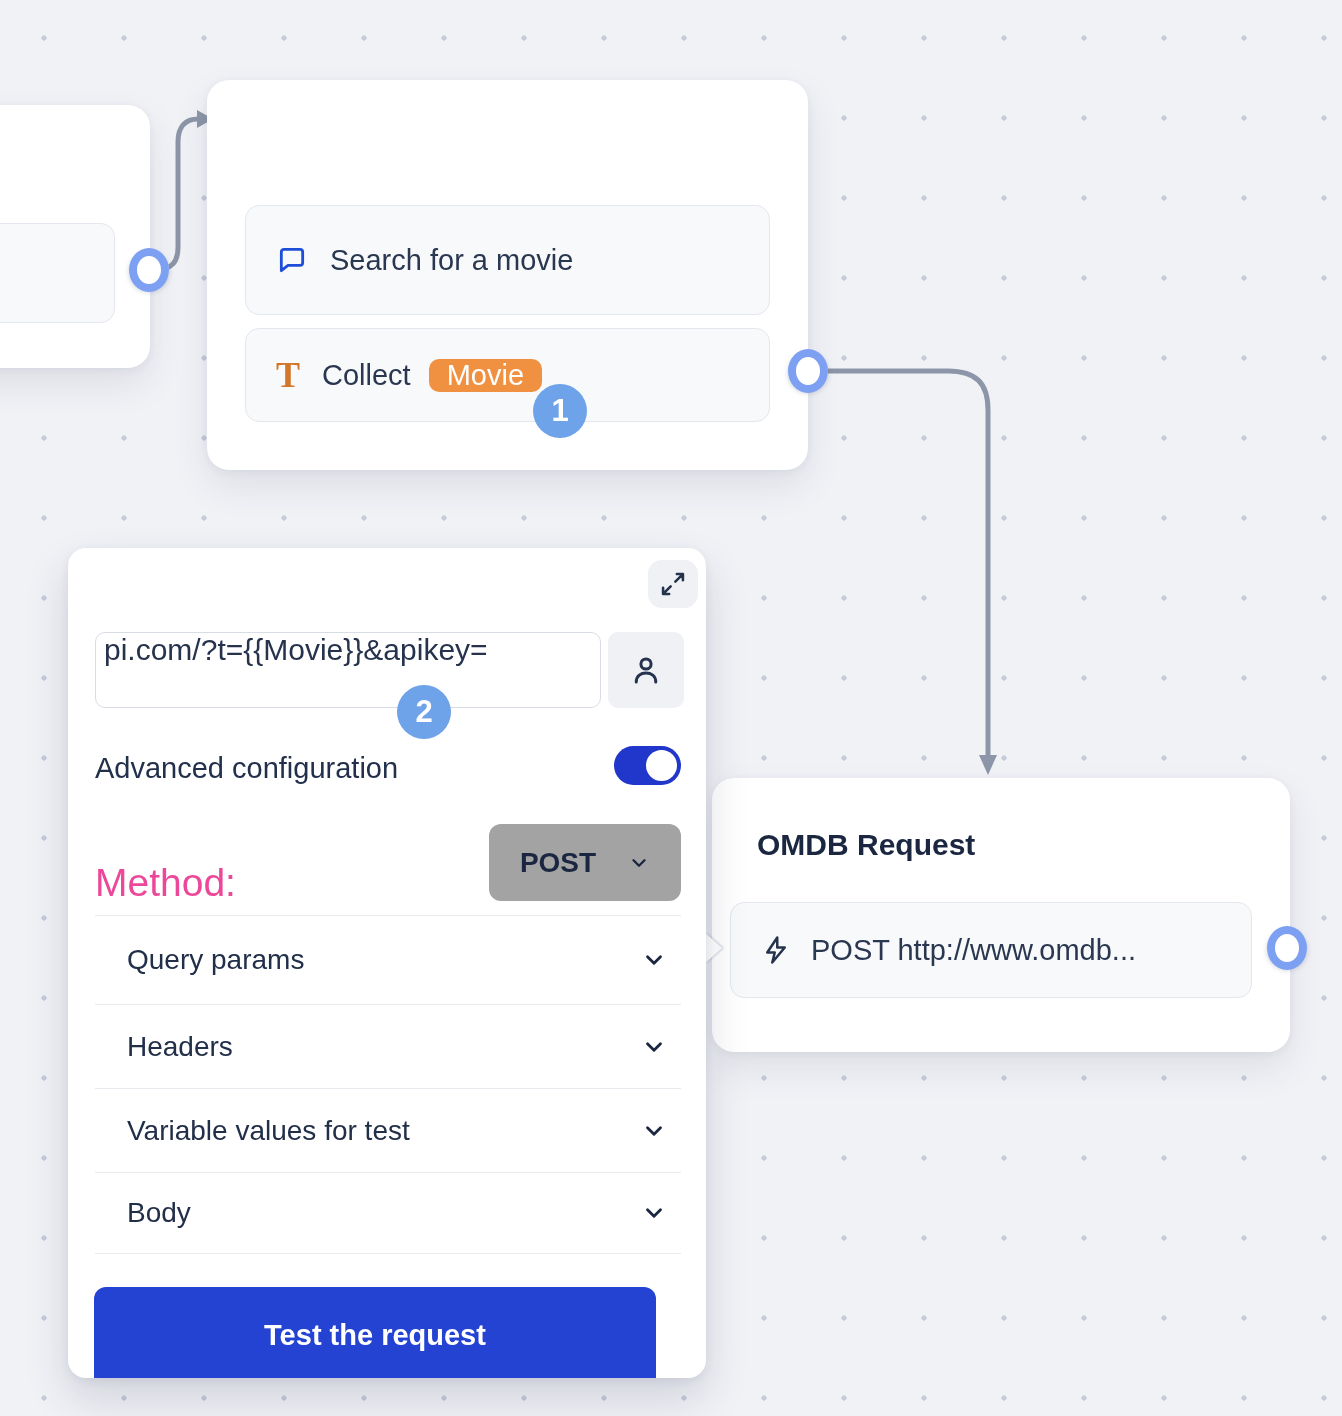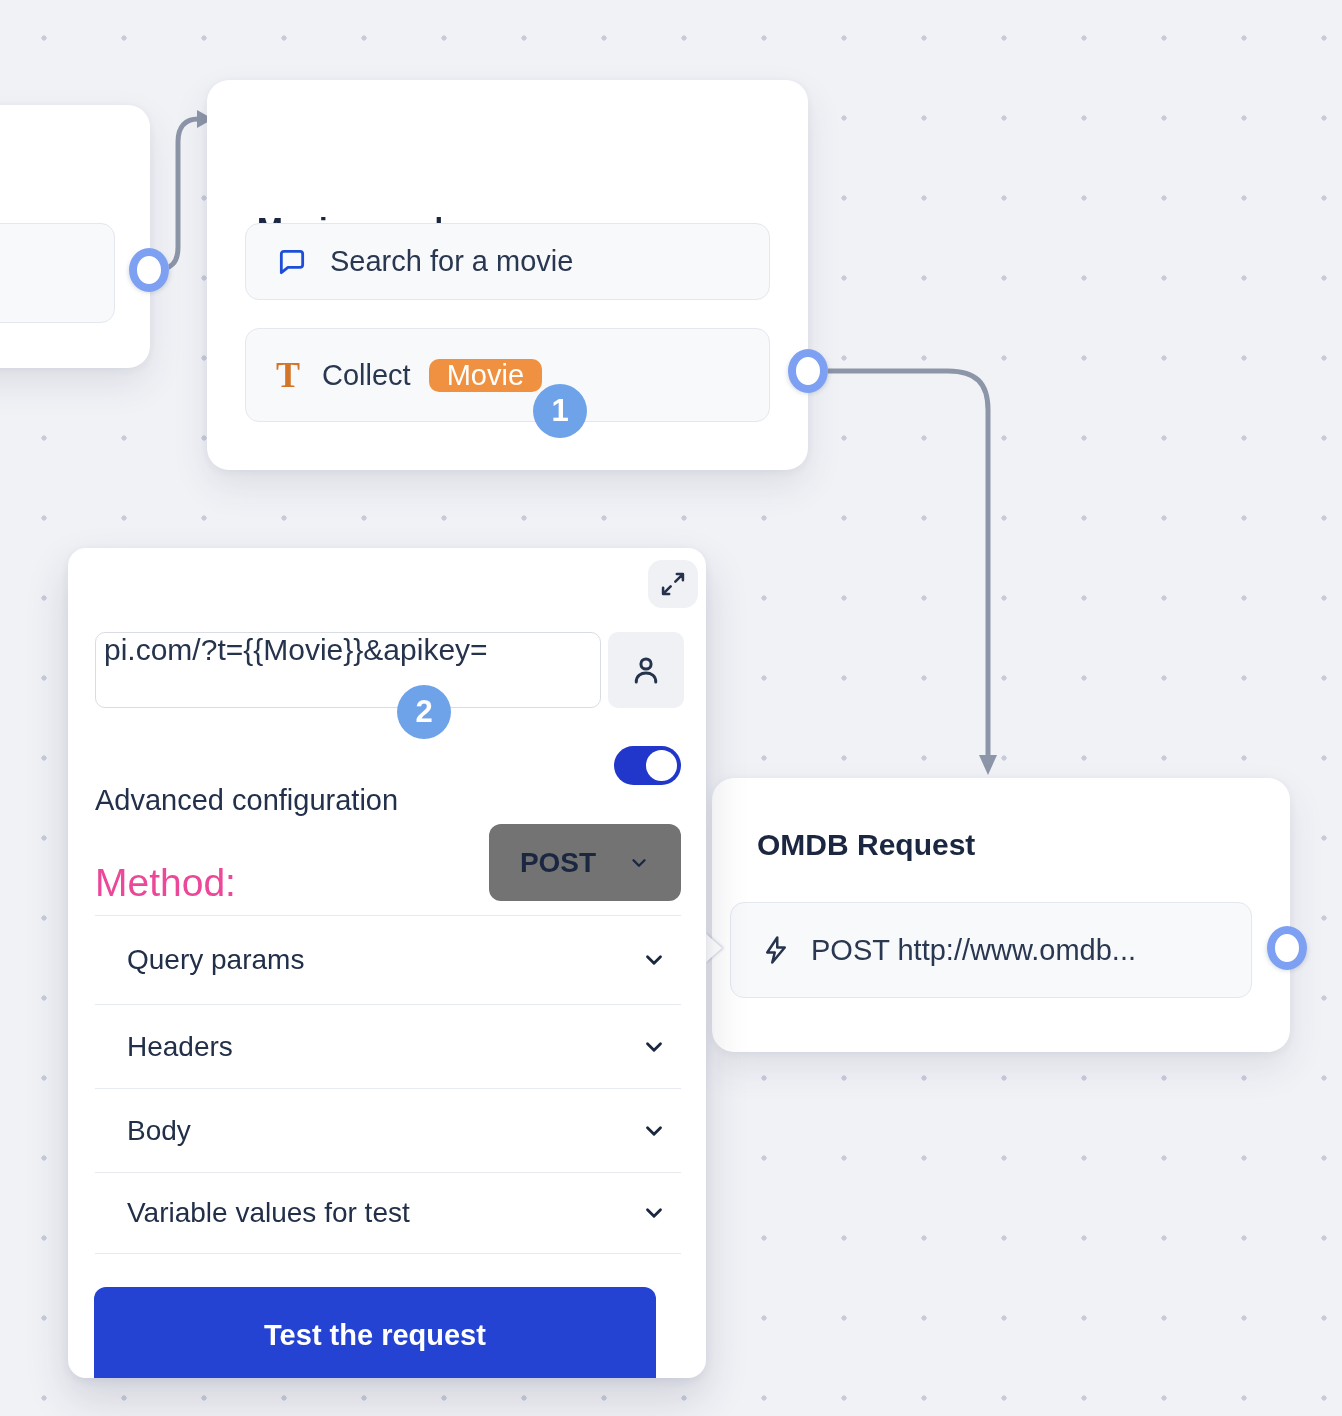--- a/index.html
+++ b/index.html
@@ -69,33 +69,33 @@
   }
   .expand-btn { left:580px; top:12px; width:50px; height:48px; }
   .url-input {
     position:absolute; left:27px; top:84px; width:506px; height:76px;
     border:1.5px solid #d8dce4; border-radius:10px; background:#fff;
     font-family:"Liberation Sans", sans-serif;
     font-size:30px; color:#26334d; padding:0 8px; white-space:nowrap; overflow:hidden;
     display:flex; align-items:flex-start;
   }
   .person-btn { left:540px; top:84px; width:76px; height:76px; border-radius:10px; }
-  .adv-label { position:absolute; left:27px; top:204px; font-size:29px; color:#22304b;margin-top:32px; }
+  .adv-label { position:absolute; left:27px; top:204px; font-size:29px; color:#22304b; }
   .toggle {
     position:absolute; left:546px; top:198px; width:67px; height:39px;
     background:#2136ca; border-radius:20px; cursor:pointer;
   }
   .toggle-knob {
     position:absolute; right:4px; top:4px; width:31px; height:31px;
     background:#fff; border-radius:50%;
   }
   .method-label { position:absolute; left:27px; top:313px; font-size:39px; color:#ec4899; }
   .method-dd {
     position:absolute; left:421px; top:276px; width:192px; height:77px;
-    background:#737373; border-radius:12px; display:flex; align-items:center;
+    background:#a3a3a3; border-radius:12px; display:flex; align-items:center;
     justify-content:center; gap:32px; cursor:pointer;
   }
   .method-dd span { font-size:28px; font-weight:700; color:#1b2740; }
   .sections { position:absolute; left:27px; top:367px; width:586px; }
   .section-row {
     height:84px; border-top:1.5px solid #e7eaef;
     display:flex; align-items:center; justify-content:space-between;
     padding:0 14px 0 32px; font-size:28px; color:#222f49; cursor:pointer;
   }
   .section-row:first-child { height:89px; }
@@ -123,21 +123,21 @@
   <polygon points="979,755 997,755 988,775" fill="#8d96a8"></polygon>
 </svg>
 
 <div class="node" style="left:-70px; top:105px; width:220px; height:263px;">
   <div class="block" style="left:0px; top:118px; width:185px; height:100px; padding-left:0;"></div>
 </div>
 <div class="port" style="left:129px; top:250px;"></div>
 
 <div class="node" style="left:207px; top:80px; width:601px; height:390px;">
   <div class="node-title" style="left:50px; top:132px;">Movie search</div>
-  <div class="block" style="left:38px; top:143px; width:525px; height:77px;">
+  <div class="block" style="left:38px; top:125px; width:525px; height:110px;">
     <svg class="ic" width="32" height="32" viewBox="0 0 24 24" fill="none" stroke="#1d4ed8" stroke-width="2.1" stroke-linejoin="round" stroke-linecap="round">
       <path d="M4 6 a2 2 0 0 1 2 -2 h12 a2 2 0 0 1 2 2 v8 a2 2 0 0 1 -2 2 H9 l-5 4 z"></path>
     </svg>
     <span>Search for a movie</span>
   </div>
   <div class="block" style="left:38px; top:248px; width:525px; height:94px;">
     <span class="t-icon">T</span>
     <span>Collect</span>
     <span class="var-chip" style="margin-left:-4px;">Movie</span>
   </div>
@@ -196,29 +196,29 @@
           <path d="M6 9 l6 6 6-6"></path>
         </svg>
     </div>
     <div class="section-row">
       <span>Headers</span>
       <svg class="ic" width="26" height="26" viewBox="0 0 24 24" fill="none" stroke="#1b2740" stroke-width="2.6" stroke-linecap="round" stroke-linejoin="round">
           <path d="M6 9 l6 6 6-6"></path>
         </svg>
     </div>
     <div class="section-row">
+      <span>Variable values for test</span>
+      <svg class="ic" width="26" height="26" viewBox="0 0 24 24" fill="none" stroke="#1b2740" stroke-width="2.6" stroke-linecap="round" stroke-linejoin="round">
+          <path d="M6 9 l6 6 6-6"></path>
+        </svg>
+    </div>
+    <div class="section-row">
       <span>Body</span>
       <svg class="ic" width="26" height="26" viewBox="0 0 24 24" fill="none" stroke="#1b2740" stroke-width="2.6" stroke-linecap="round" stroke-linejoin="round">
           <path d="M6 9 l6 6 6-6"></path>
         </svg>
     </div>
-    <div class="section-row">
-      <span>Variable values for test</span>
-      <svg class="ic" width="26" height="26" viewBox="0 0 24 24" fill="none" stroke="#1b2740" stroke-width="2.6" stroke-linecap="round" stroke-linejoin="round">
-          <path d="M6 9 l6 6 6-6"></path>
-        </svg>
-    </div>
   </div>
 
   <button class="test-btn">Test the request</button>
 </div>
 
 <div class="step-badge" style="left:397px; top:685px;">2</div>
 
 </body></html>

